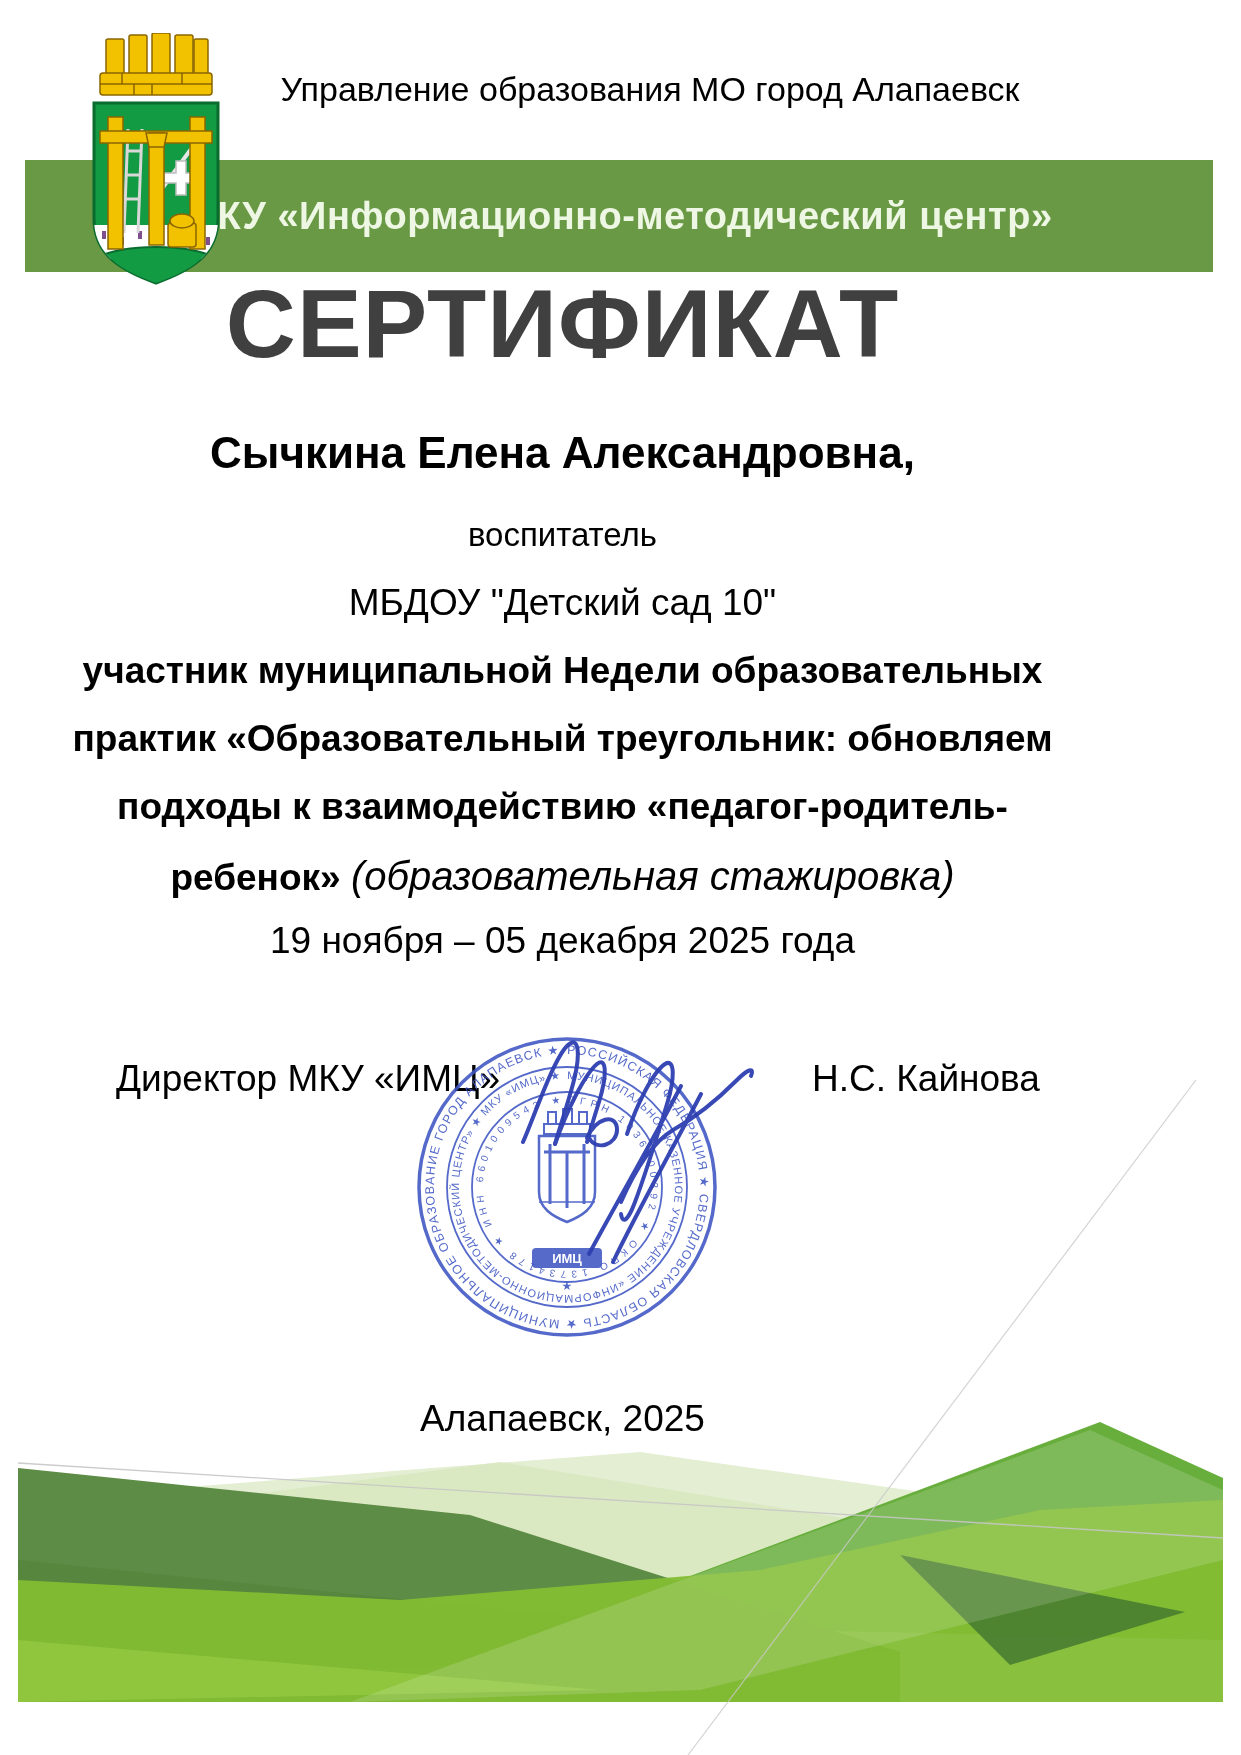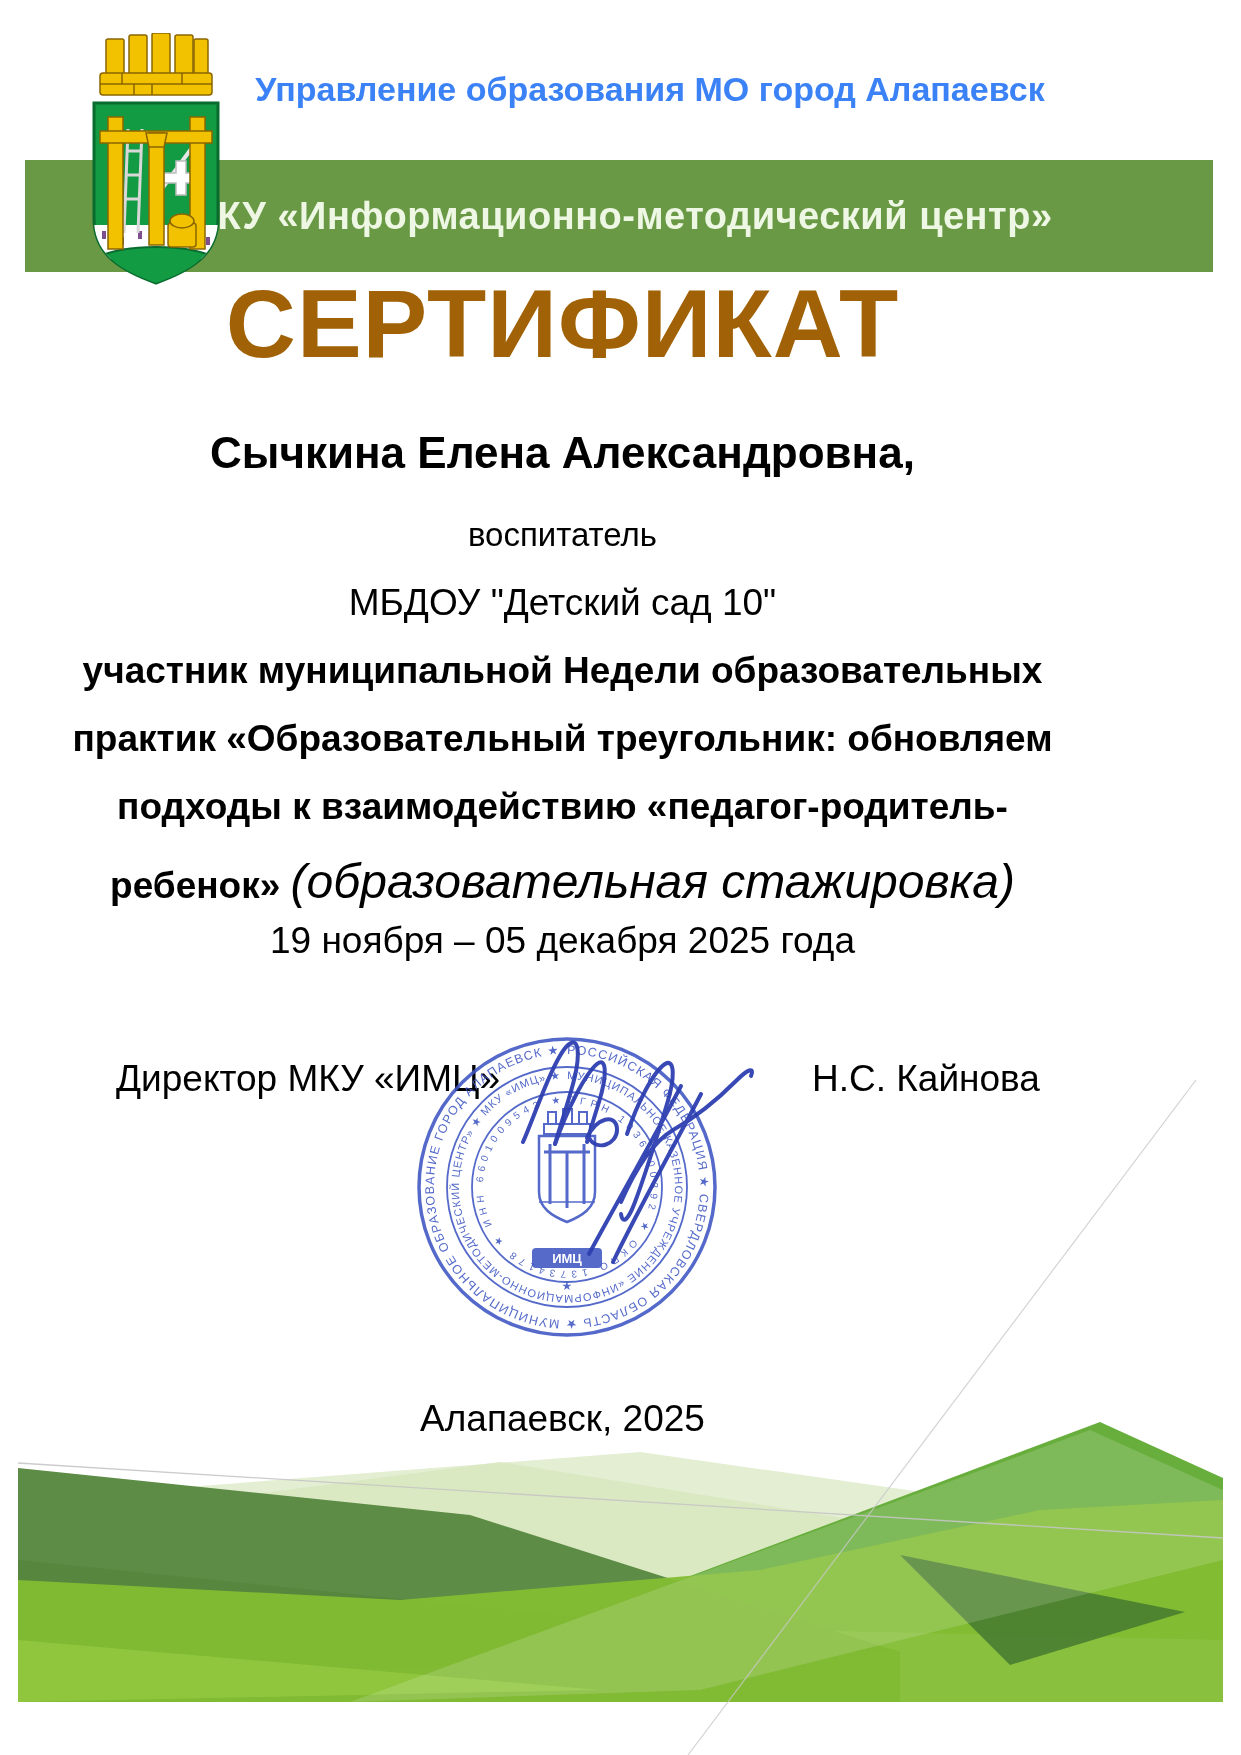--- a/index.html
+++ b/index.html
@@ -4,37 +4,37 @@
 <style>
   html,body{margin:0;padding:0;background:#ffffff;}
   .page{
     position:relative; width:1241px; height:1755px; background:#ffffff;
     font-family:"Liberation Sans","DejaVu Sans",sans-serif; color:#000;
     overflow:hidden;
   }
   .abs{position:absolute;}
   
   .org1{left:150px; top:70px; width:1000px; text-align:center;
-        font-size:34px; font-weight:bold; color:#3b82f6; letter-spacing:0px;}
+        font-size:34px; font-weight:normal; color:#000000; letter-spacing:0px;}
   .band{left:25px; top:160px; width:1188px; height:112px; background:#6a9945;
         display:flex; align-items:center; justify-content:center;}
   .band-text{font-size:38px; font-weight:bold; color:#eef6e4; letter-spacing:0.5px;}
   .emblem{left:72px; top:33px; width:168px; height:252px; z-index:5;}
   
   .content-col{left:20px; width:1085px; text-align:center;}
-  .title{top:268px; font-size:97px; font-weight:bold; color:#a16207; letter-spacing:1px;}
+  .title{top:268px; font-size:97px; font-weight:bold; color:#404040; letter-spacing:1px;}
   
   .name{top:428px; font-size:44px; font-weight:bold;}
   .role{top:516px; font-size:33px;}
   .org2{top:582px; font-size:37px;}
   .b1{top:650px; font-size:37px; font-weight:bold;}
   .b2{top:718px; font-size:37px; font-weight:bold;}
   .b3{top:786px; font-size:37px; font-weight:bold;}
   .b4{top:854px; font-size:37px; font-weight:bold;}
-  .b4 .it{font-size:48px; font-weight:normal; font-style:italic;}
+  .b4 .it{font-size:40px; font-weight:normal; font-style:italic;}
   .dates{top:920px; font-size:37px;}
   
   .dir-label{left:116px; top:1058px; font-size:37px;}
   .dir-name{left:772px; top:1058px; font-size:37px;margin-left:40px;}
   .stamp{left:412px; top:1032px; width:310px; height:310px; z-index:3;}
   .sign{left:505px; top:1002px; width:290px; height:290px; z-index:4;}
   .footer{top:1398px; font-size:37px;}
   .deco{left:0; top:1080px; width:1241px; height:675px; z-index:1;}
   .txt{z-index:2;}
 </style>

